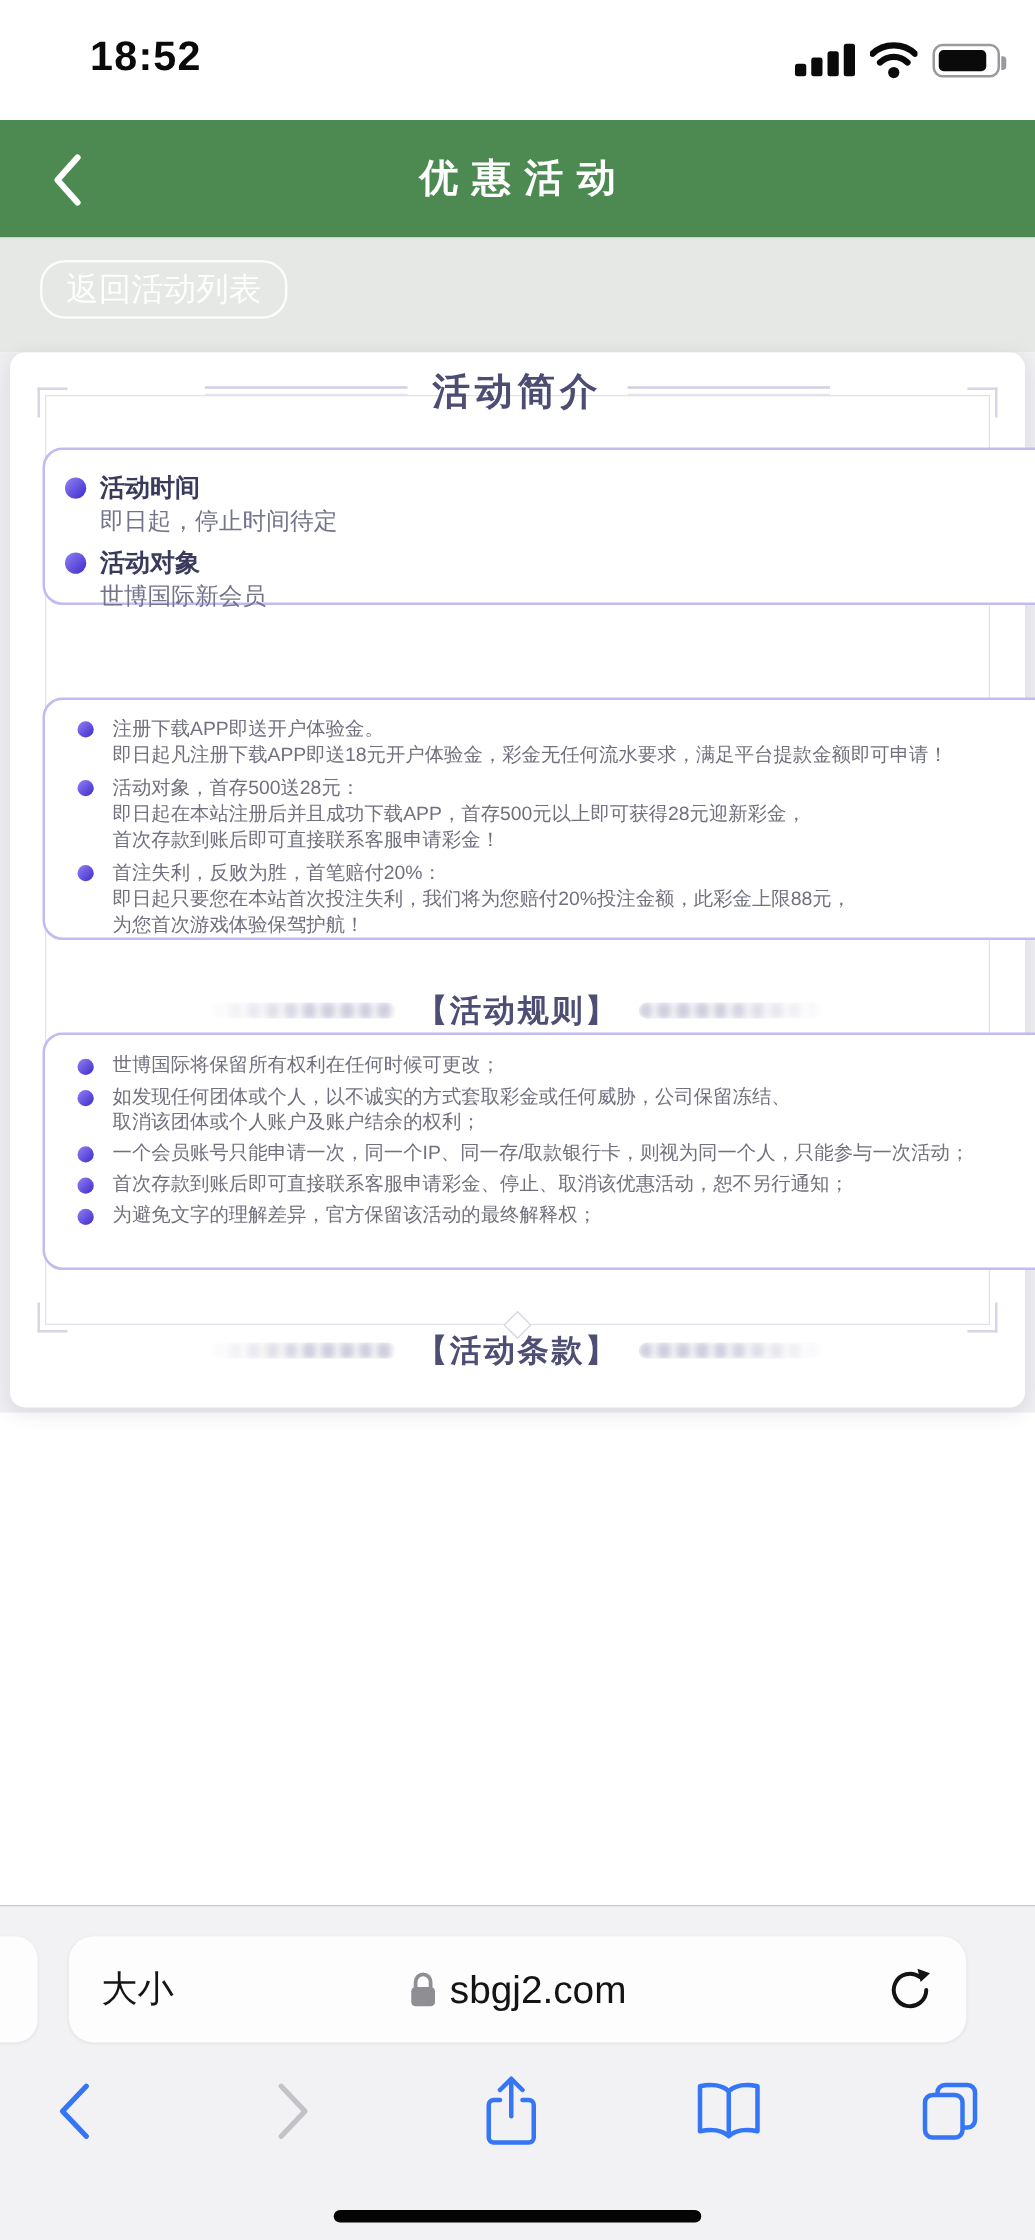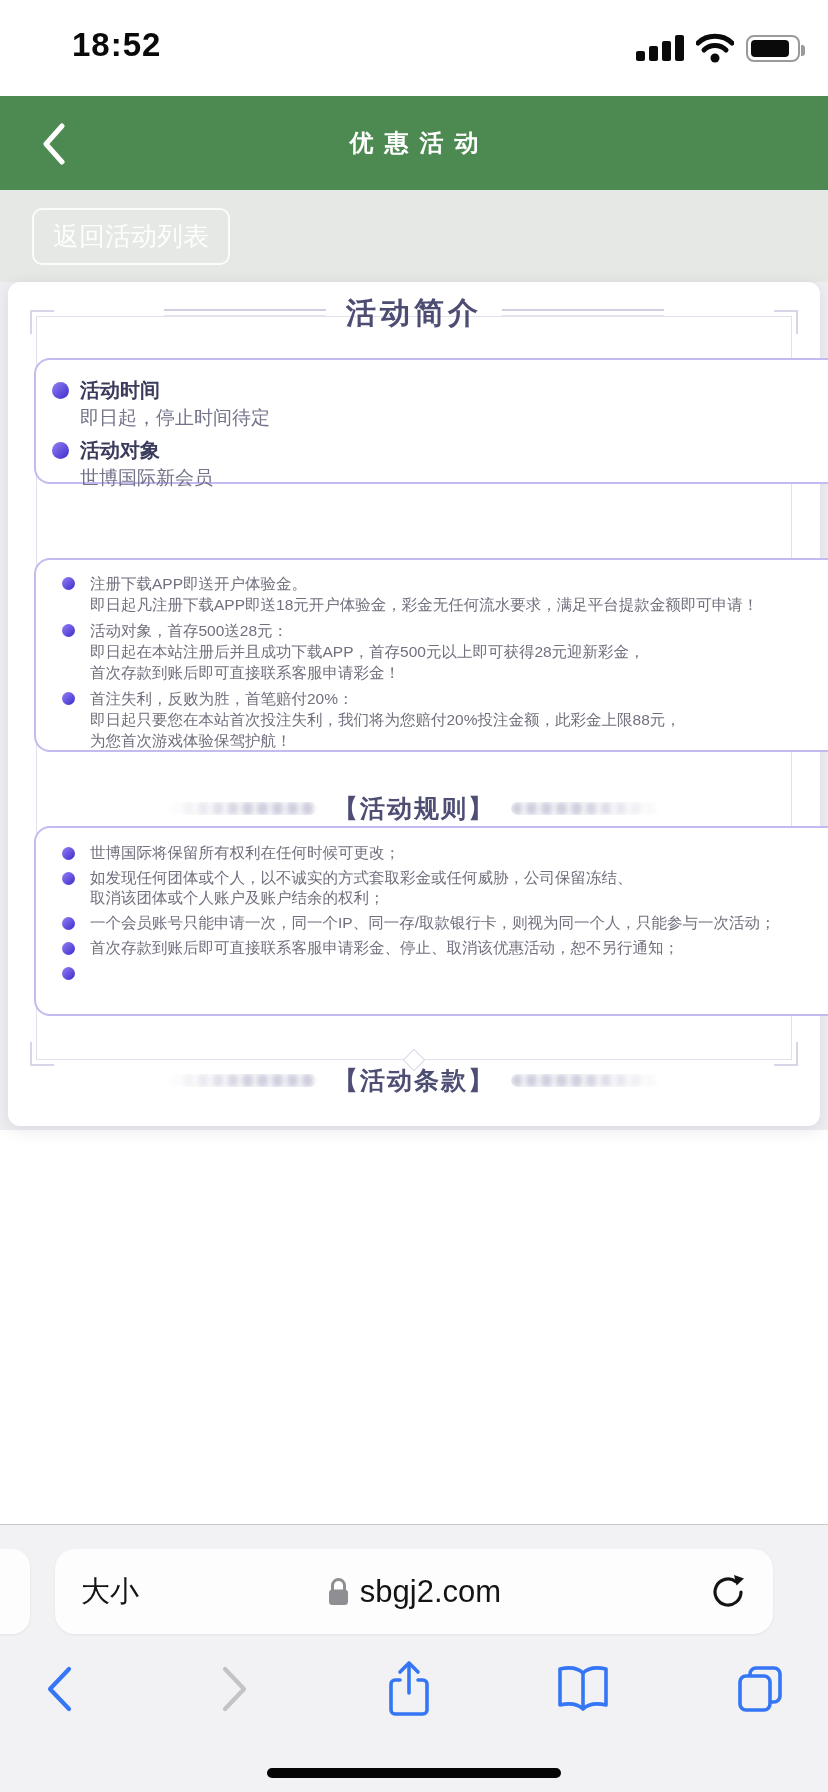--- a/index.html
+++ b/index.html
@@ -16,26 +16,26 @@
   .sig i:nth-child(1){height:10px;} .sig i:nth-child(2){height:15px;}
   .sig i:nth-child(3){height:20px;} .sig i:nth-child(4){height:26px;}
   .batt { position:relative; width:54px; height:27px; border:2px solid #9a9a9e; border-radius:8px; }
   .batt .fill { position:absolute; left:3px; top:3px; bottom:3px; width:38px; background:#0a0a0a; border-radius:4px; }
   .batt .tip { position:absolute; right:-7px; top:8px; width:4px; height:11px; background:#9a9a9e; border-radius:0 3px 3px 0; }
 
   
   .nav-header { position:absolute; left:0; top:96px; width:828px; height:94px; background:#4c8a51; }
   .nav-back { position:absolute; left:30px; top:24px; width:48px; height:48px; display:flex; align-items:center; justify-content:center; cursor:pointer; }
   .nav-title { position:absolute; left:0; right:0; top:0; height:94px; display:flex; align-items:center; justify-content:center;
-               color:#ffffff; font-size:24px; font-weight:700; letter-spacing:11px; text-indent:11px; }
+               color:#ffffff; font-size:31px; font-weight:700; letter-spacing:11px; text-indent:11px; }
 
   
   .sub-bar { position:absolute; left:0; top:190px; width:828px; height:92px; background:#e5e8e4; }
-  .return-btn { position:absolute; left:32px; top:18px; width:198px; height:57px; border:2px solid rgba(255,255,255,0.85);
-                border-radius:10px; color:rgba(255,255,255,0.92); font-size:26px; display:flex; align-items:center;
+  .return-btn { position:absolute; left:32px; top:18px; width:198px; height:47px; border:2px solid rgba(255,255,255,0.85);
+                border-radius:20px; color:rgba(255,255,255,0.92); font-size:26px; display:flex; align-items:center;
                 justify-content:center; background:transparent; cursor:pointer; }
 
   
   .page-area { position:absolute; left:0; top:282px; width:828px; height:848px; background:#efeff2; }
   .promo-card { position:absolute; left:8px; top:0; width:812px; height:844px; background:#ffffff; border-radius:12px;
                 box-shadow:0 4px 16px rgba(60,60,90,0.12); }
 
   .card-title-row { position:absolute; left:0; top:10px; width:100%; height:42px; display:flex; align-items:center; justify-content:center; gap:20px; z-index:3; }
   .card-title { font-size:30px; font-weight:700; color:#4d4d73; letter-spacing:4px; }
   .dline { width:162px; height:8px; border-top:2px solid #cfcfe2; border-bottom:2px solid #e3e3f0; }
@@ -205,21 +205,21 @@
           <div class="r-line lead"><span class="bullet sm"></span><span>如发现任何团体或个人，以不诚实的方式套取彩金或任何威胁，公司保留冻结、</span></div>
           <div class="r-line cont">取消该团体或个人账户及账户结余的权利；</div>
         </div>
         <div class="r-item">
           <div class="r-line lead"><span class="bullet sm"></span><span>一个会员账号只能申请一次，同一个IP、同一存/取款银行卡，则视为同一个人，只能参与一次活动；</span></div>
         </div>
         <div class="r-item">
           <div class="r-line lead"><span class="bullet sm"></span><span>首次存款到账后即可直接联系客服申请彩金、停止、取消该优惠活动，恕不另行通知；</span></div>
         </div>
         <div class="r-item">
-          <div class="r-line lead"><span class="bullet sm"></span></div>
+          <div class="r-line lead"><span class="bullet sm"></span><span>为避免文字的理解差异，官方保留该活动的最终解释权；</span></div>
         </div>
       </div>
 
     </div>
   </div>
 
   <div class="safari-bar">
     <div class="stub-pill"></div>
 
     <div class="addr-pill">

